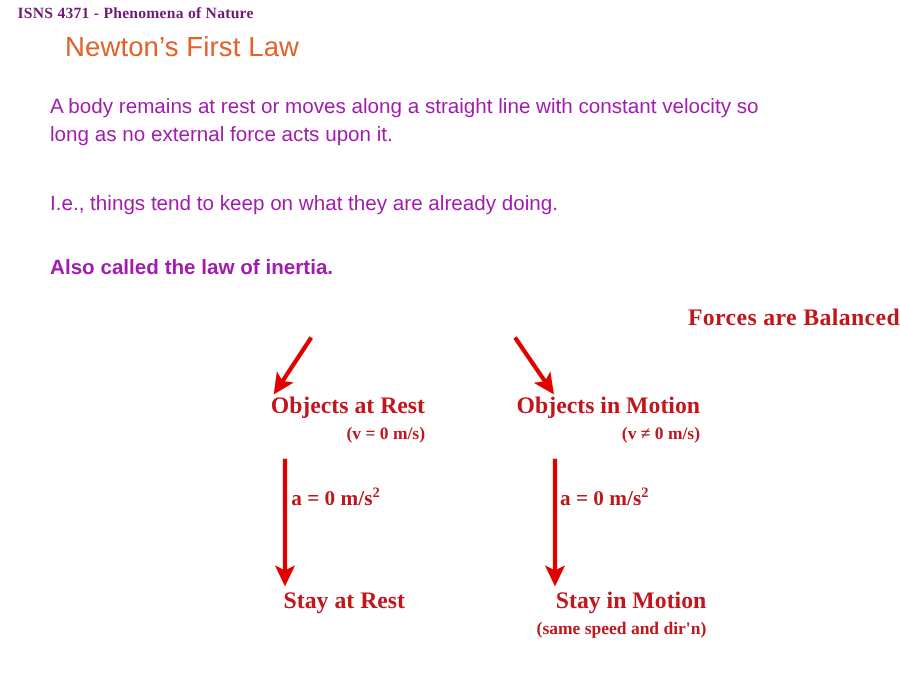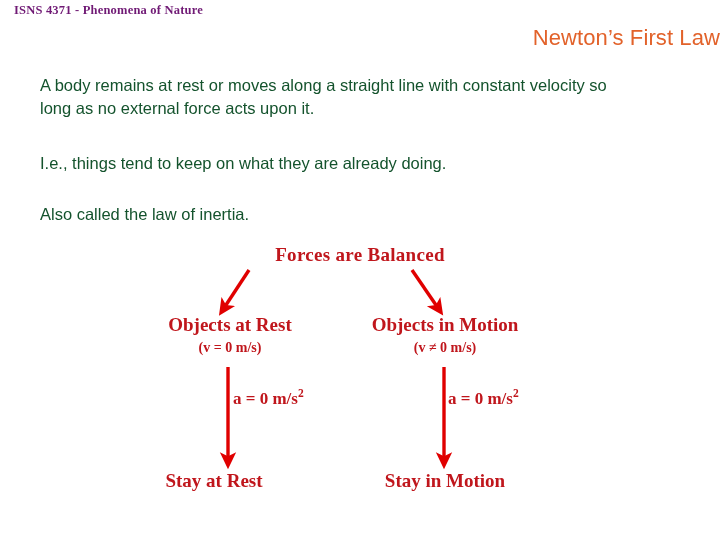--- a/index.html
+++ b/index.html
@@ -27,57 +27,57 @@
     letter-spacing: 0.2px;
     white-space: nowrap;
   }
 
   
   #slide-title {
     position: absolute;
     left: 0;
     right: 0;
     top: 25px;
-    text-align: right;
+    text-align: left;
     padding-left: 52px;
     font-family: "Liberation Sans", sans-serif;
     font-size: 22px;
     font-weight: 400;
     color: #e2622a;
     letter-spacing: 0.1px;
   }
 
   
   .body-block {
     position: absolute;
     left: 40px;
     width: 600px;
     font-family: "Liberation Sans", sans-serif;
     font-size: 16.5px;
-    color: #14532d;
+    color: #a21caf;
     line-height: 23px;
   }
   #para-definition { top: 74px; }
   #para-restate    { top: 152px; }
-  #para-inertia    { top: 203px; }
+  #para-inertia    { top: 203px; font-weight: bold; }
 
   
   #flow-diagram {
     position: absolute;
     left: 0;
     top: 238px;
     width: 720px;
     height: 302px;
   }
   .flow-label {
     position: absolute;
     font-family: "Liberation Serif", serif;
     font-weight: bold;
     color: #c0161c;
-    text-align: center;
+    text-align: right;
     line-height: 21px;
     white-space: nowrap;
   }
   .flow-label .sub { font-size: 14px; }
   .flow-label sup {
     font-size: 0.68em;
     vertical-align: super;
     line-height: 0;
   }
 
@@ -169,15 +169,16 @@
   </div>
 
   <div class="flow-label" id="label-accel-right">
     <span>a = 0 m/s</span><sup>2</sup>
   </div>
 
   <div class="flow-label" id="node-stay-at-rest">Stay at Rest</div>
 
   <div class="flow-label" id="node-stay-in-motion">
     <span>Stay in Motion</span><br>
+    <span class="sub">(same speed and dir'n)</span>
   </div>
 
 </div>
 
 </body></html>

